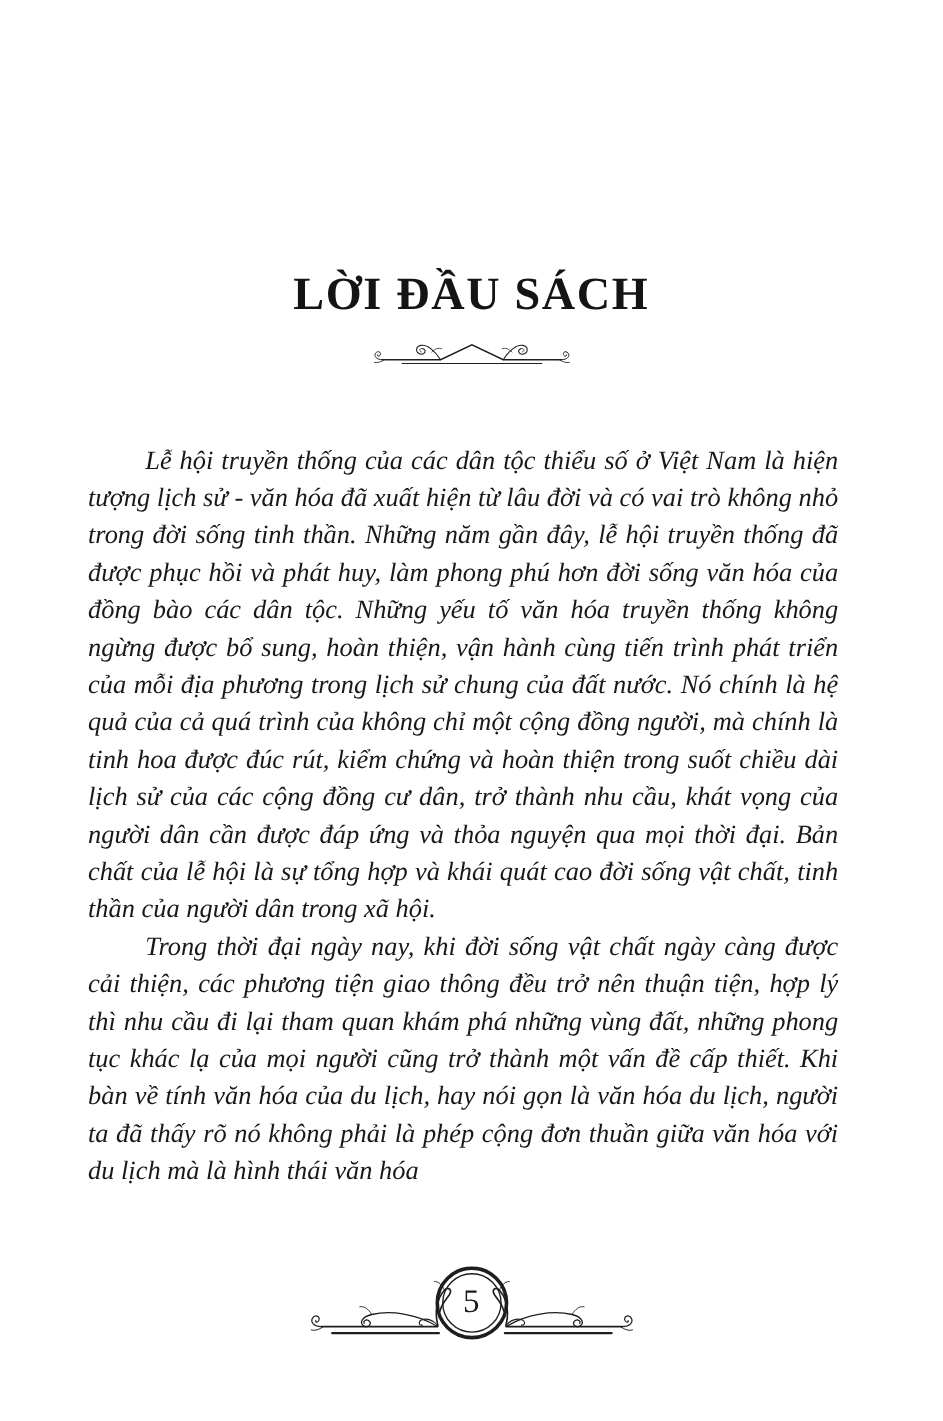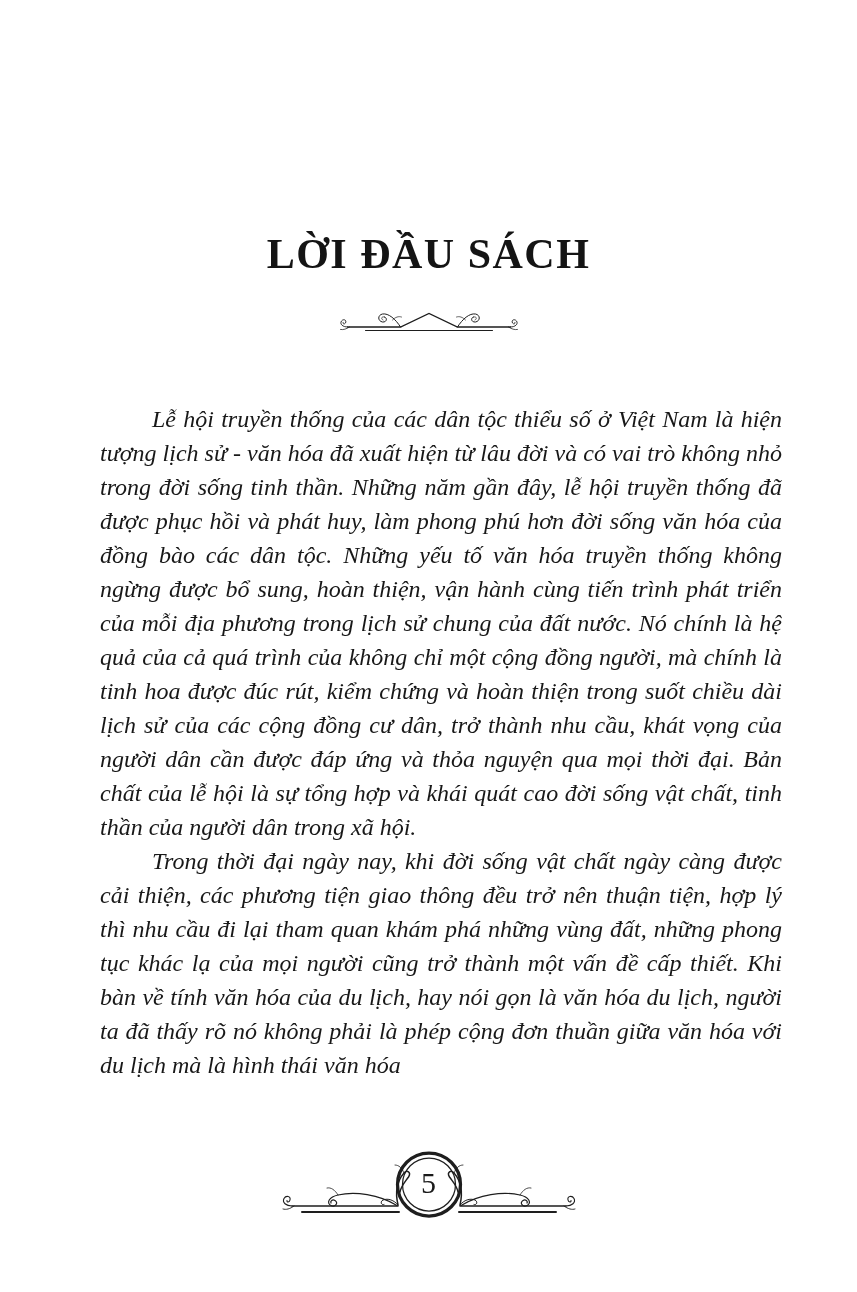--- a/index.html
+++ b/index.html
@@ -7,36 +7,36 @@
     width: 857px; height: 1292px;
     background: #ffffff;
     position: relative;
     overflow: hidden;
     font-family: "Liberation Serif", "DejaVu Serif", serif;
     color: #1a1a1a;
   }
   .page { position: absolute; inset: 0; }
   .title {
     position: absolute;
-    top: 230px; left: 0; width: 857px;
+    top: 244px; left: 0; width: 857px;
     text-align: center;
     font-size: 42px;
     font-weight: bold;
     letter-spacing: 1.5px;
     color: #141414;
   }
   .title-flourish {
     position: absolute;
     top: 303px; left: 50%;
     transform: translateX(-50%);
     width: 185px; height: 34px;
   }
   .body-text {
     position: absolute;
-    top: 402px; left: 100px; width: 682px;
+    top: 402px; left: 80px; width: 682px;
     font-size: 24px;
     font-style: italic;
     line-height: 34px;
     text-align: justify;
     color: #181818;
   }
   .body-text p { margin: 0; text-indent: 52px; }
   .footer-ornament {
     position: absolute;
     top: 1136px; left: 50%;

